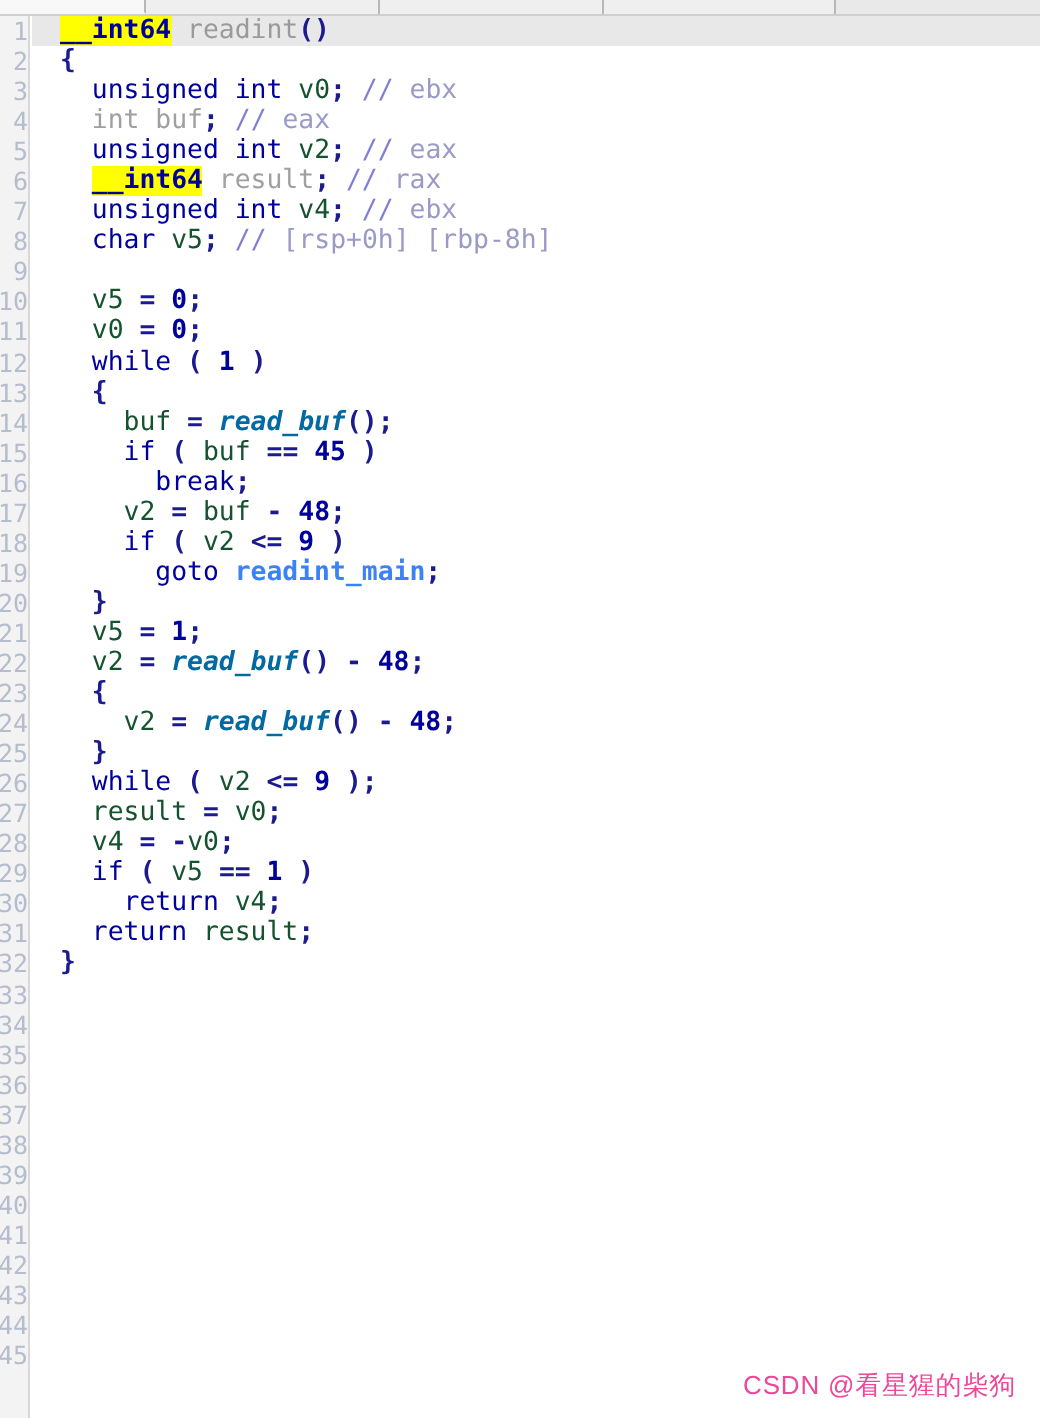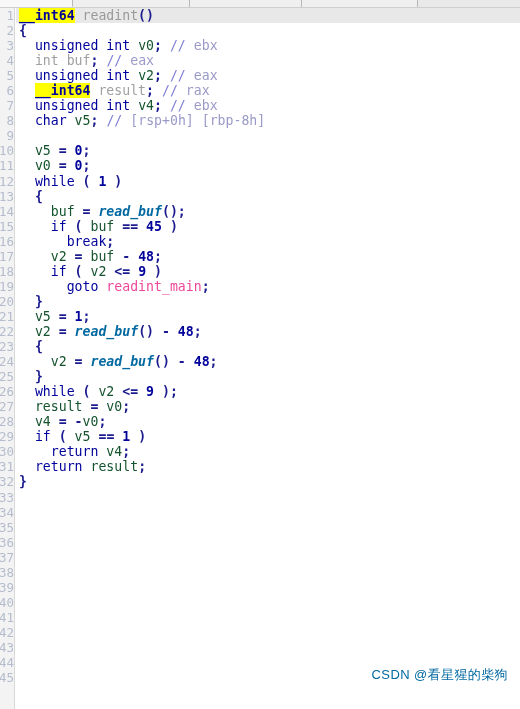--- a/index.html
+++ b/index.html
@@ -62,47 +62,47 @@
     position: absolute; top: 0; left: 16px;
     width: 504px; height: 701px;
     overflow: hidden;
   }
 
   .cline {
     height: 15.05px;
     line-height: 15.05px;
     font-size: 13.2px;
     white-space: pre;
-    padding-left: 3px;
+    padding-left: 14px;
     font-family: "DejaVu Sans Mono", "Liberation Mono", monospace;
     letter-spacing: 0px;
   }
   .cline.cur { background: #e8e8e8; }
 
   
   .t-kw      { color: #00009b; font-weight: 400; }
   .t-var     { color: #14532d; }                      
   .t-fn      { color: #0369a1; font-weight: 700; font-style: italic; }    
   .t-fndecl  { color: #9a9a9a; }                      
   .t-num     { color: #00009b; font-weight: 700; }
   .t-punc    { color: #1b1b8f; font-weight: 700; }
   .t-cmt     { color: #7f7fd4; }
   .t-cmttext { color: #9a9ac8; text-align: center; }
   .t-dim     { color: #a0a0a0; }                      
-  .t-label   { color: #ec4899; font-weight: 400; }
+  .t-label   { color: #3b82f6; font-weight: 700; }
   .t-hl      { background: #ffff00; color: #00009b; font-weight: 700; }
   .t-plain   { color: #00009b; }
 
   
   .watermark {
     position: absolute;
-    right: 12px; bottom: 25px;
+    right: 12px; bottom: 7px;
     font-family: "Liberation Sans", sans-serif;
     font-size: 13px;
-    color: #0369a1;
+    color: #ec4899;
     letter-spacing: 0.4px;
     white-space: pre;
   }
 </style>
 </head>
 <body>
 
 <div id="root">
 
   <div class="tabstrip" id="tabstrip">

